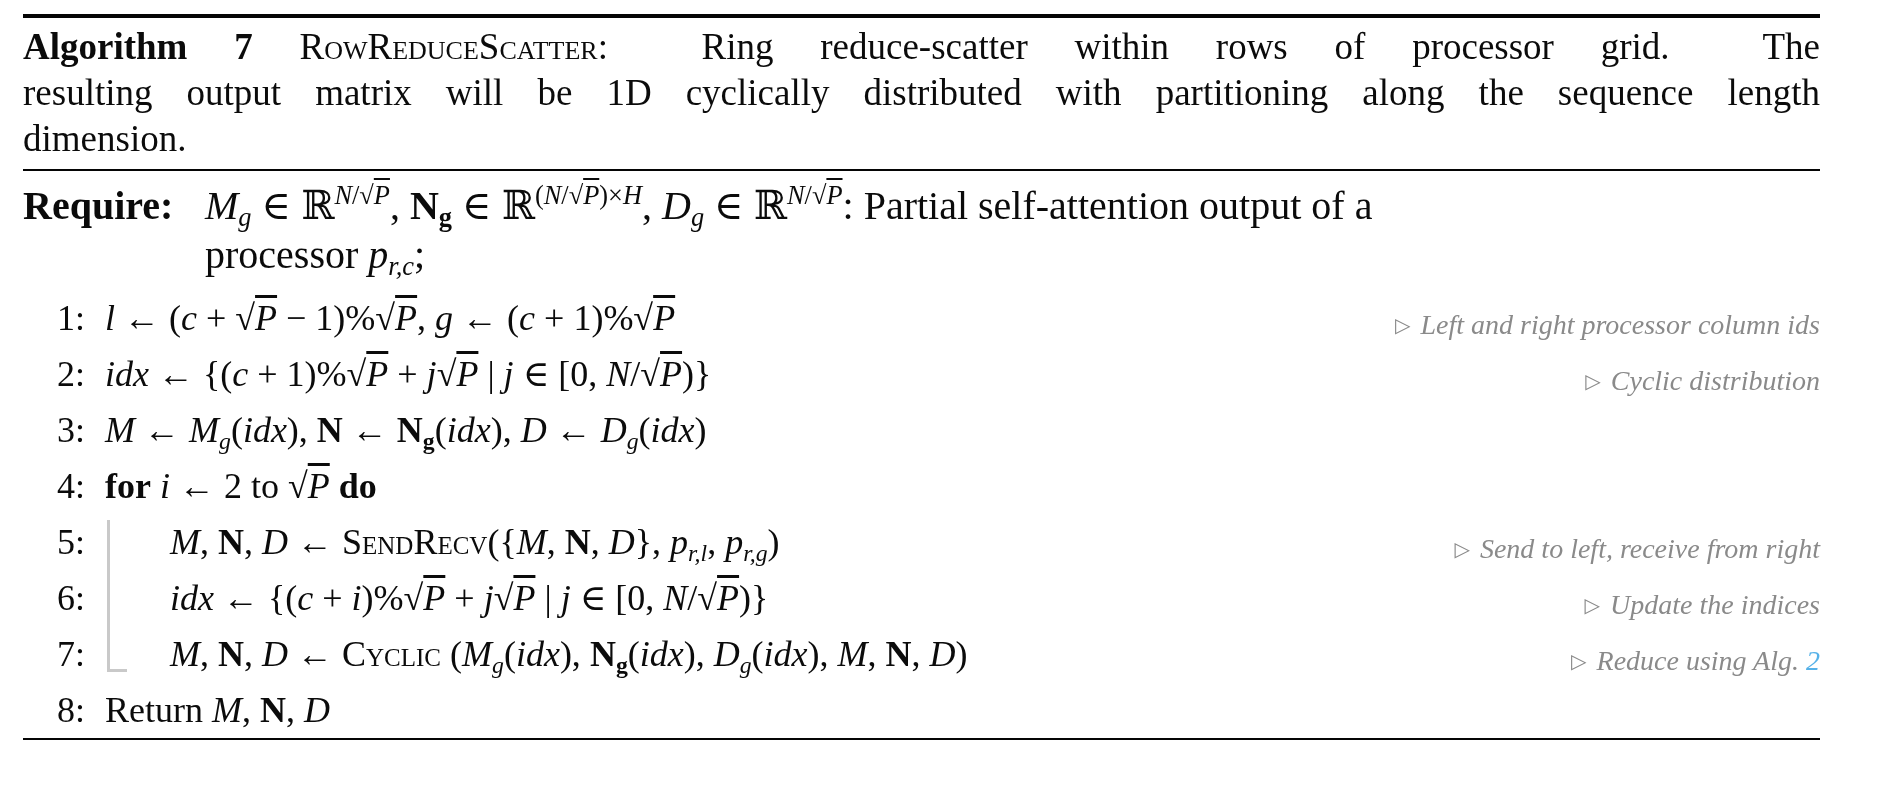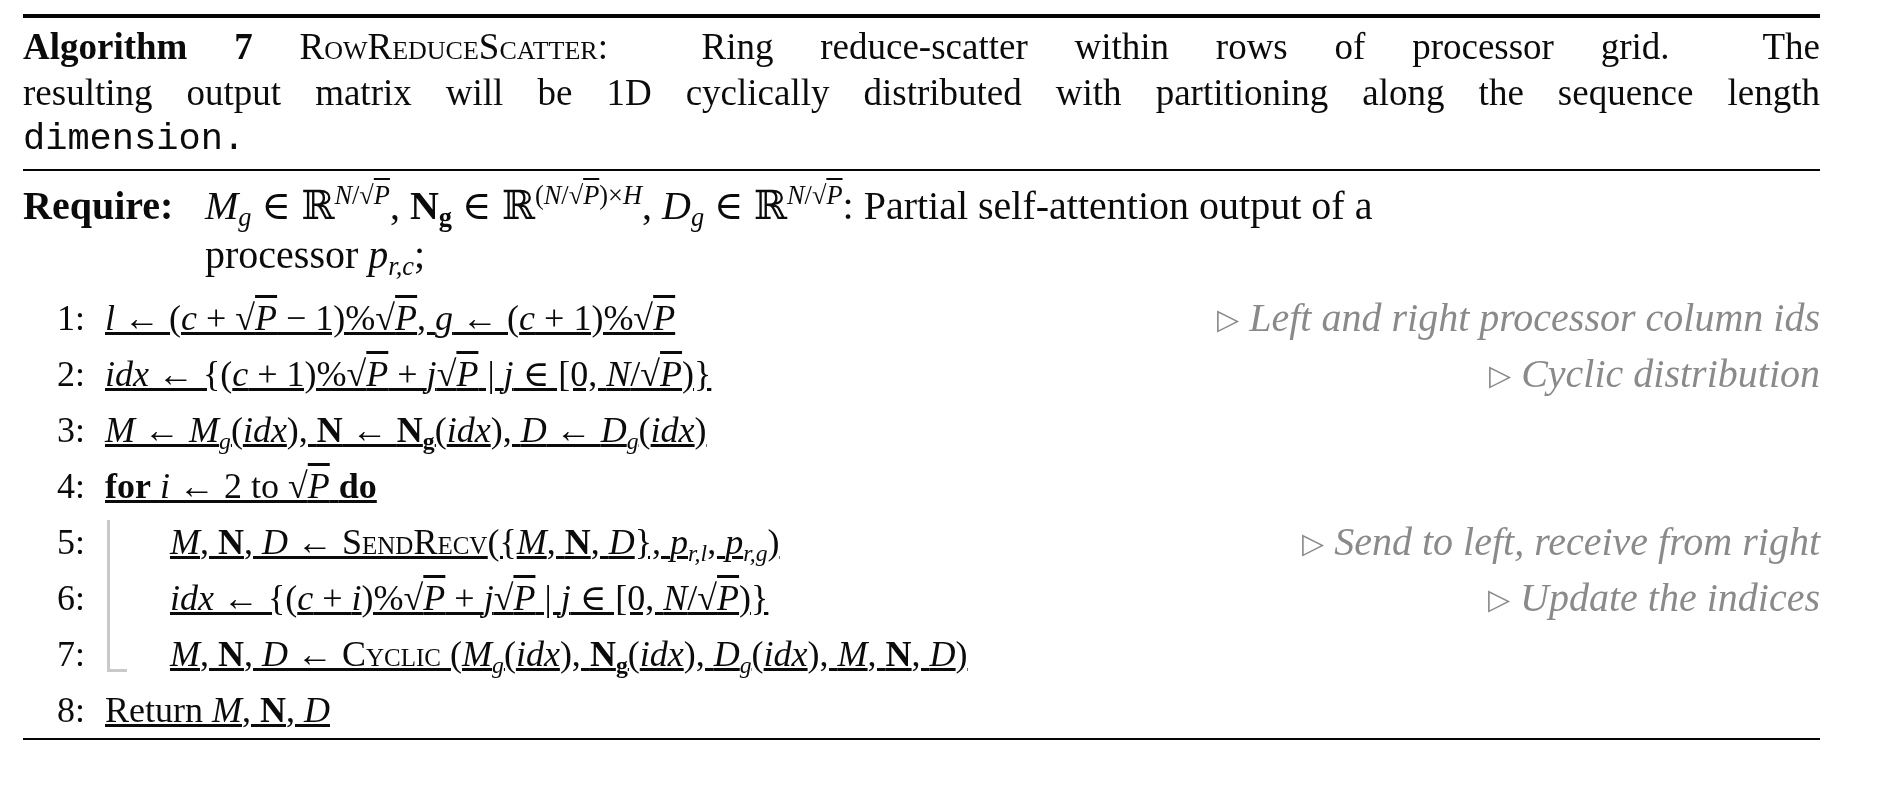--- a/index.html
+++ b/index.html
@@ -35,21 +35,20 @@
     padding: 6px 0 7px 0;
   }
   .title-line {
     text-align: justify;
     text-align-last: justify;
     white-space: normal;
   }
   .title-line.last {
     text-align: left;
     text-align-last: left;
-    font-family: Liberation Mono, monospace;
   }
   .sc { font-variant: small-caps; }
   b, .bold { font-weight: bold; }
 
   
   .require {
     font-size: 40px;
     padding: 8px 0 2px 0;
   }
   .req-line { line-height: 46px; white-space: nowrap; }
@@ -58,21 +57,20 @@
   .kw {
     display: inline-block;
     width: 182px;
     font-weight: bold;
   }
 
   
   .lines {
     font-size: 36px;
     padding-top: 10px;
-    text-decoration: underline;
   }
   .line {
     position: relative;
     height: 56px;
     line-height: 56px;
     white-space: nowrap;
   }
   .num {
     display: inline-block;
     width: 62px;
@@ -88,22 +86,22 @@
     bottom: 10px;
     width: 17px;
     border-left: 3px solid #c9c9c9;
     border-bottom: 3px solid #c9c9c9;
   }
   .comment {
     position: absolute;
     right: 0;
     top: 0;
     height: 56px;
-    line-height: 56px;
-    font-size: 40px;
+    line-height: 69px;
+    font-size: 28px;
     font-style: italic;
     color: #8a8a8a;
   }
   .comment .tri {
     font-style: normal;
     font-size: 0.72em;
     margin-right: 10px;
     position: relative;
     top: -2px;
   }
@@ -167,20 +165,21 @@
         <span class="comment"><span class="tri">▷</span>Send to left, receive from right</span>
       </div>
 
       <div class="line">
         <span class="num">6:</span><span class="code"><i>idx</i> ← {(<i>c</i> + <i>i</i>)%√<span class="ov"><i>P</i></span> + <i>j</i>√<span class="ov"><i>P</i></span> | <i>j</i> ∈ [0, <i>N</i>/√<span class="ov"><i>P</i></span>)}</span>
         <span class="comment"><span class="tri">▷</span>Update the indices</span>
       </div>
 
       <div class="line">
         <span class="num">7:</span><span class="code"><i>M</i>, <b>N</b>, <i>D</i> ← <span class="sc">Cyclic</span> (<i>M</i><sub><i>g</i></sub>(<i>idx</i>), <b>N</b><sub><b>g</b></sub>(<i>idx</i>), <i>D</i><sub><i>g</i></sub>(<i>idx</i>), <i>M</i>, <b>N</b>, <i>D</i>)</span>
+        <span class="comment"><span class="tri">▷</span>Reduce using Alg. <span class="blue">2</span></span>
       </div>
     </div>
 
     <div class="line">
       <span class="num">8:</span><span class="code">Return <i>M</i>, <b>N</b>, <i>D</i></span>
     </div>
 
   </div>
 
   <div class="rule thin"></div>

